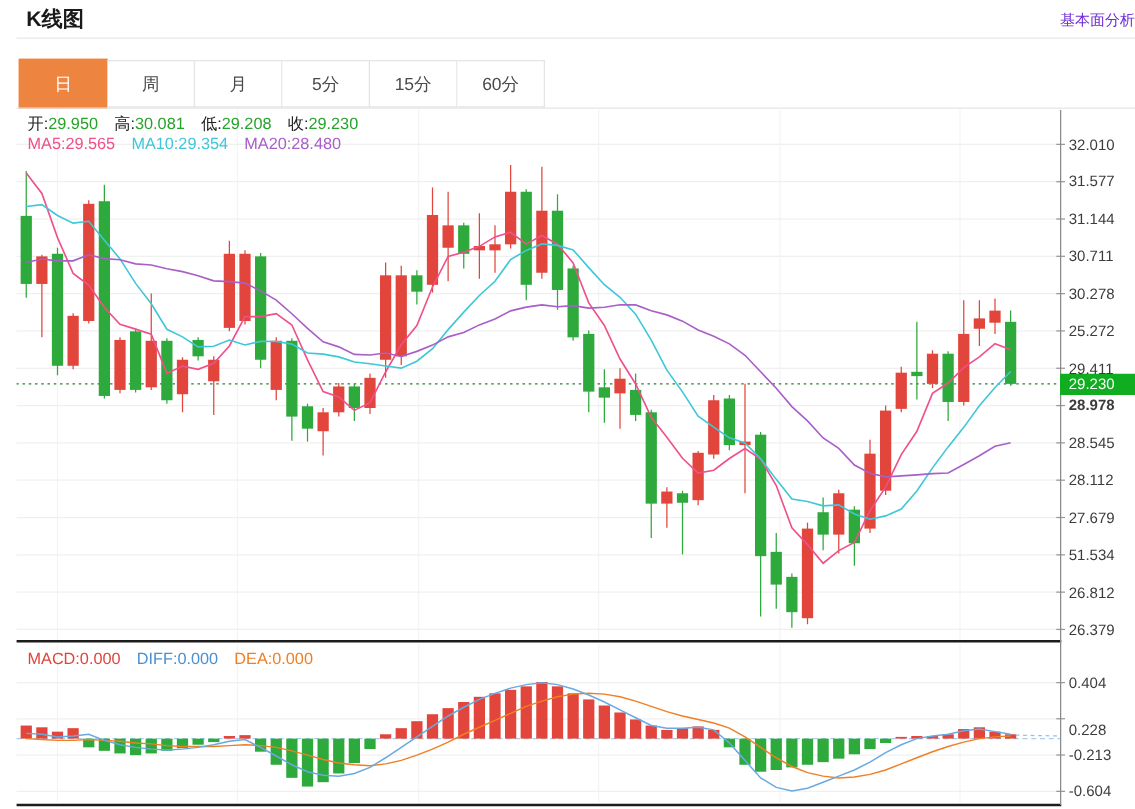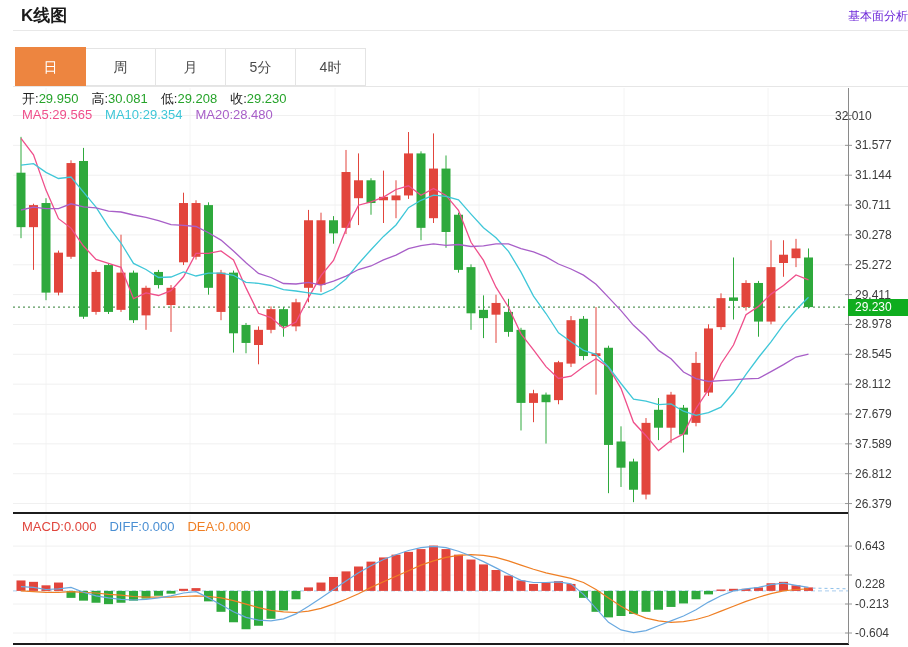--- a/index.html
+++ b/index.html
@@ -29,21 +29,22 @@
 <div class="page">
   <div class="hdr-title">K线图</div>
   <div class="hdr-link">基本面分析&gt;</div>
   <div class="hdr-divider"></div>
 
   <div class="tabbar" id="tabbar">
       <div class="tab sel">日</div>
       <div class="tab">周</div>
       <div class="tab">月</div>
       <div class="tab">5分</div>
-      <div class="tab">4时</div>
+      <div class="tab">15分</div>
+      <div class="tab">60分</div>
     </div>
   <div class="tabbar-underline"></div>
 
   <svg class="chart" id="chart" width="908" height="647">
       <line x1="33" y1="88" x2="33" y2="512" stroke="#f4f4f4"></line>
       <line x1="33" y1="515" x2="33" y2="642" stroke="#f4f4f4"></line>
       <line x1="177" y1="88" x2="177" y2="512" stroke="#f4f4f4"></line>
       <line x1="177" y1="515" x2="177" y2="642" stroke="#f4f4f4"></line>
       <line x1="322" y1="88" x2="322" y2="512" stroke="#f4f4f4"></line>
       <line x1="322" y1="515" x2="322" y2="642" stroke="#f4f4f4"></line>
@@ -295,33 +296,33 @@
     </svg>
 
   <div class="overlay" id="overlay">
     <div class="legend" id="legend-ohlc" style="left:9px;top:90px;"><span class="leg-item"><b style="color: rgb(34, 34, 34);">开:</b><b style="color: rgb(38, 163, 42);">29.950</b></span><span class="leg-item"><b style="color: rgb(34, 34, 34);">高:</b><b style="color: rgb(38, 163, 42);">30.081</b></span><span class="leg-item"><b style="color: rgb(34, 34, 34);">低:</b><b style="color: rgb(38, 163, 42);">29.208</b></span><span class="leg-item"><b style="color: rgb(34, 34, 34);">收:</b><b style="color: rgb(38, 163, 42);">29.230</b></span></div>
     <div class="legend" id="legend-ma" style="left:9px;top:107px;"><span class="leg-item"><b style="color: rgb(239, 79, 139);">MA5:</b><b style="color: rgb(239, 79, 139);">29.565</b></span><span class="leg-item"><b style="color: rgb(63, 199, 216);">MA10:</b><b style="color: rgb(63, 199, 216);">29.354</b></span><span class="leg-item"><b style="color: rgb(168, 95, 200);">MA20:</b><b style="color: rgb(168, 95, 200);">28.480</b></span></div>
     <div class="legend" id="legend-macd" style="left:9px;top:519px;"><span class="leg-item"><b style="color: rgb(224, 69, 60);">MACD:</b><b style="color: rgb(224, 69, 60);">0.000</b></span><span class="leg-item"><b style="color: rgb(74, 143, 211);">DIFF:</b><b style="color: rgb(74, 143, 211);">0.000</b></span><span class="leg-item"><b style="color: rgb(239, 127, 36);">DEA:</b><b style="color: rgb(239, 127, 36);">0.000</b></span></div>
     <div class="badge" id="price-badge" style="top: 298.598px; background: rgb(15, 173, 31);">
       <span>29.230</span>
     </div>
     <div id="ylabels">
-        <div class="ylabel" style="left: 822px; top: 108.5px; text-align: center;">32.010</div>
+        <div class="ylabel" style="left: 842px; top: 108.5px; text-align: center;">32.010</div>
         <div class="ylabel" style="left: 842px; top: 138.35px;">31.577</div>
         <div class="ylabel" style="left: 842px; top: 168.2px;">31.144</div>
         <div class="ylabel" style="left: 842px; top: 198.05px;">30.711</div>
         <div class="ylabel" style="left: 842px; top: 227.9px;">30.278</div>
         <div class="ylabel" style="left: 842px; top: 257.75px;">25.272</div>
         <div class="ylabel" style="left: 842px; top: 287.6px;">29.411</div>
-        <div class="ylabel" style="left: 842px; top: 317.45px;">28.978</div>
+        <div class="ylabel" style="left: 842px; top: 317.45px; font-weight: bold;">28.978</div>
         <div class="ylabel" style="left: 842px; top: 347.3px;">28.545</div>
         <div class="ylabel" style="left: 842px; top: 377.15px;">28.112</div>
         <div class="ylabel" style="left: 842px; top: 407px;">27.679</div>
-        <div class="ylabel" style="left: 842px; top: 436.85px;">37.589</div>
+        <div class="ylabel" style="left: 842px; top: 436.85px;">51.534</div>
         <div class="ylabel" style="left: 842px; top: 466.7px;">26.812</div>
         <div class="ylabel" style="left: 842px; top: 496.55px; text-align: center;">26.379</div>
-        <div class="ylabel" style="left: 842px; top: 539.076px;">0.643</div>
+        <div class="ylabel" style="left: 842px; top: 539.076px;">0.404</div>
         <div class="ylabel" style="left: 842px; top: 577px;">0.228</div>
         <div class="ylabel" style="left: 842px; top: 597.005px;">-0.213</div>
         <div class="ylabel" style="left: 842px; top: 626.005px; text-align: center;">-0.604</div>
       </div>
   </div>
 </div>
 
 </body></html>

